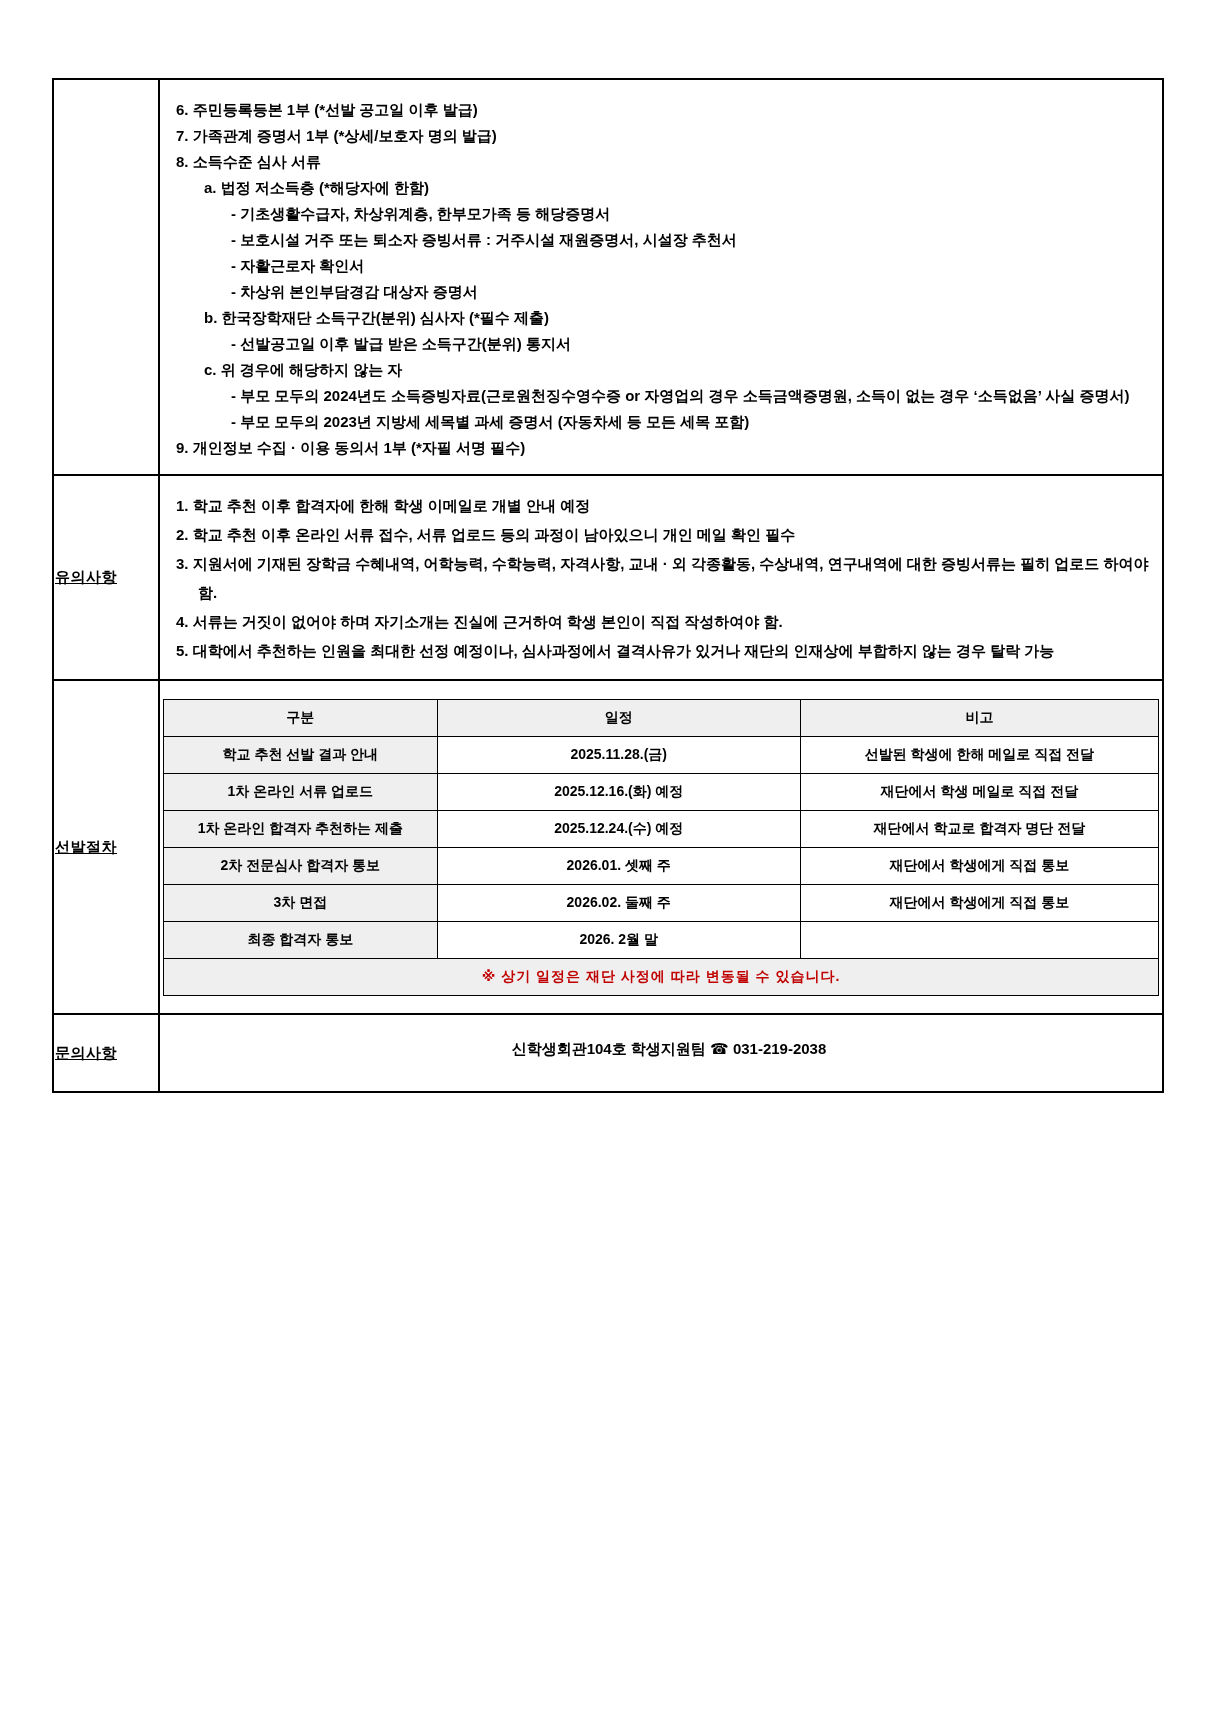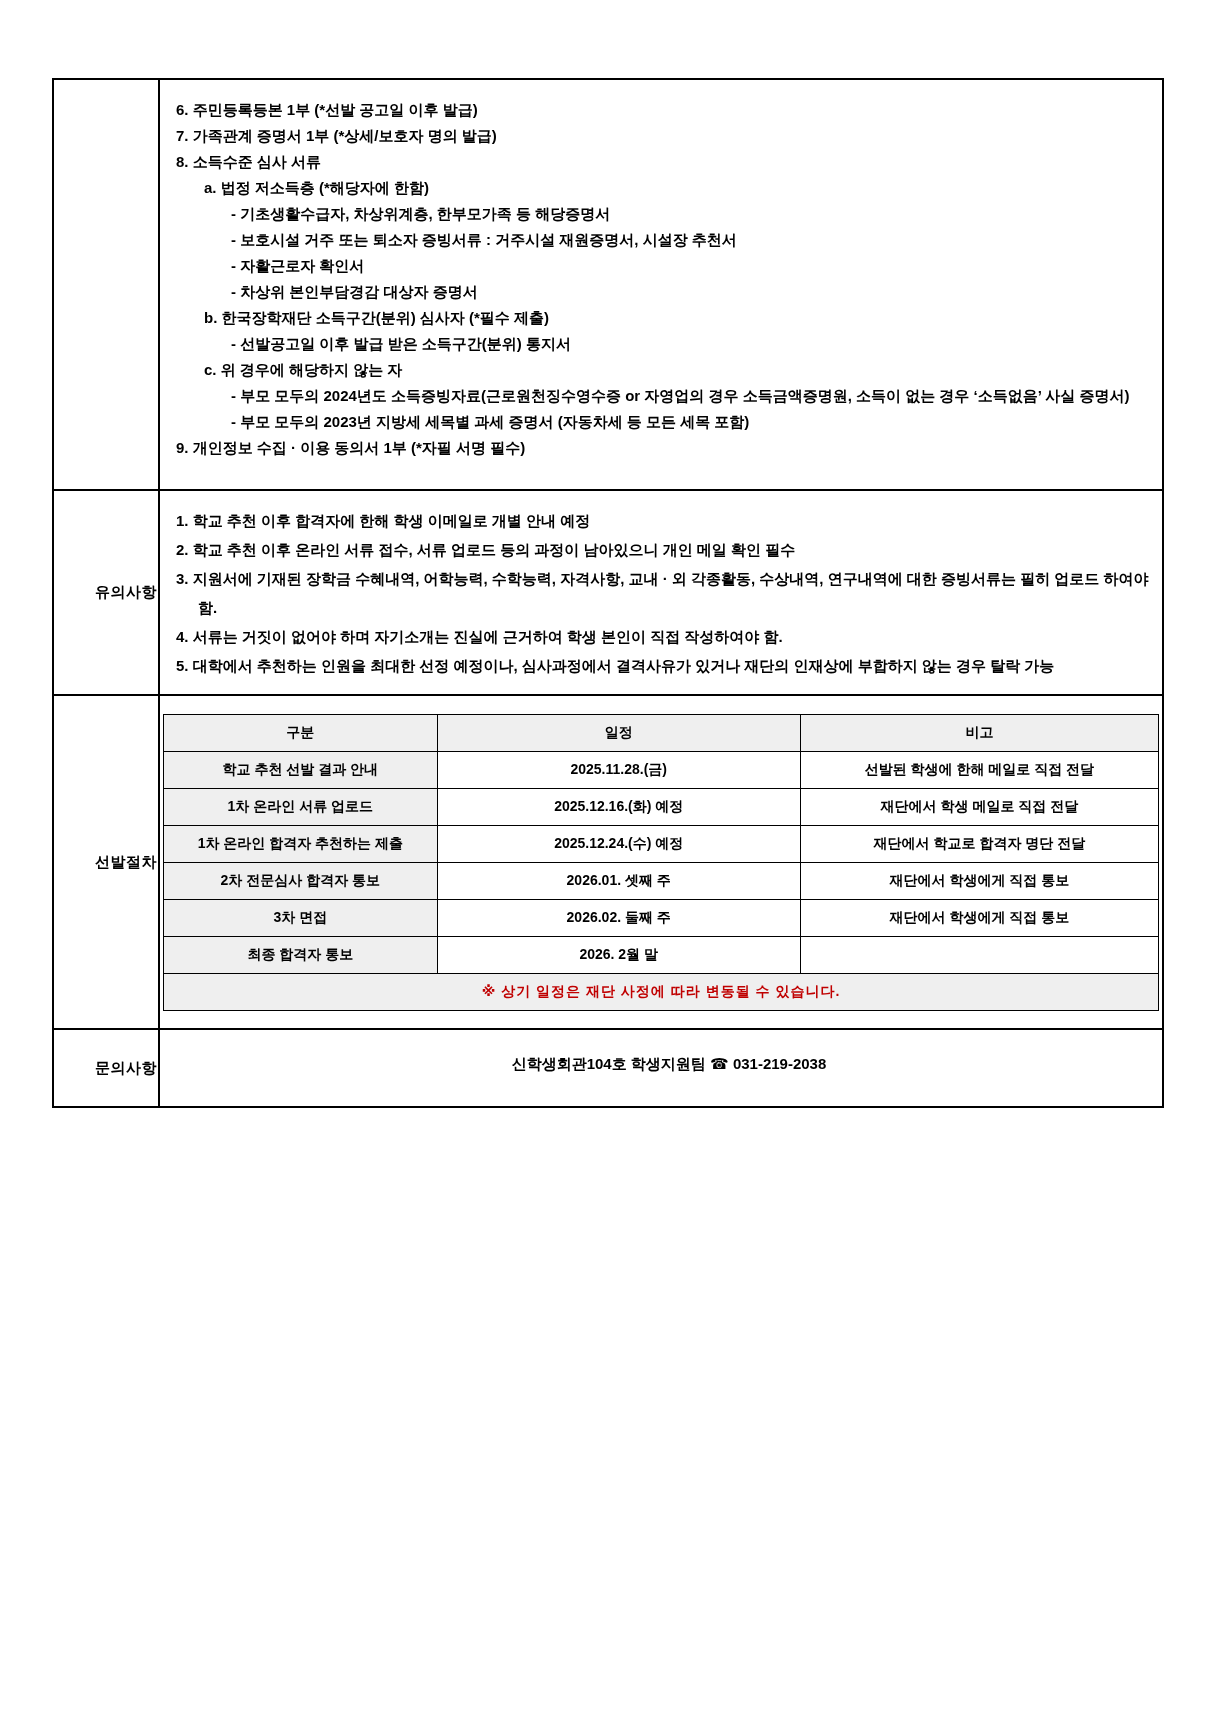--- a/index.html
+++ b/index.html
@@ -17,28 +17,29 @@
     border-collapse:collapse;
     table-layout:fixed;
   }
   table.outer > tbody > tr > td {
     border:2px solid #000;
     vertical-align:middle;
     font-size:15px;
   }
   td.label-cell {
     width:102px;
-    text-align:right;
+    text-align:left;
     letter-spacing:0.5px;
+    text-decoration:underline;
   }
   tr.heavy-top > td { border-top-width:3px; }
   tr.heavy-bottom > td { border-bottom-width:3px; }
 
   
-  td.doc-cell { padding:9px 8px 20px 16px; vertical-align:top; }
+  td.doc-cell { padding:9px 8px 5px 16px; vertical-align:top; }
   .doc-line { line-height:26px; white-space:nowrap; }
   .doc-line.lv0 { padding-left:0; }
   .doc-line.lv1 { padding-left:28px; }
   .doc-line.lv2 { padding-left:55px; }
   .doc-line.small { font-size:15px; }
 
   
   td.notes-cell { padding:8px 10px 8px 16px; vertical-align:top; }
   .note-item { line-height:29px; padding-left:22px; text-indent:-22px; }
 

